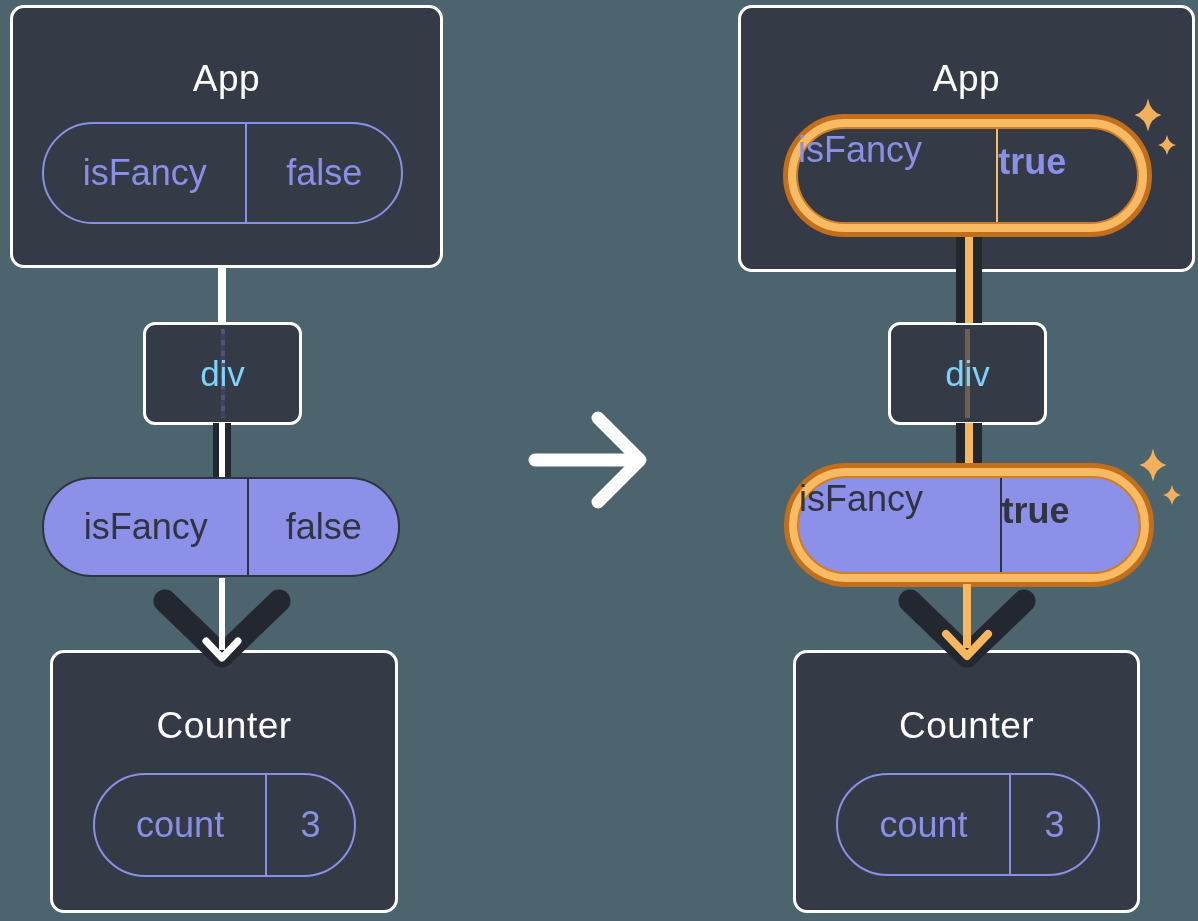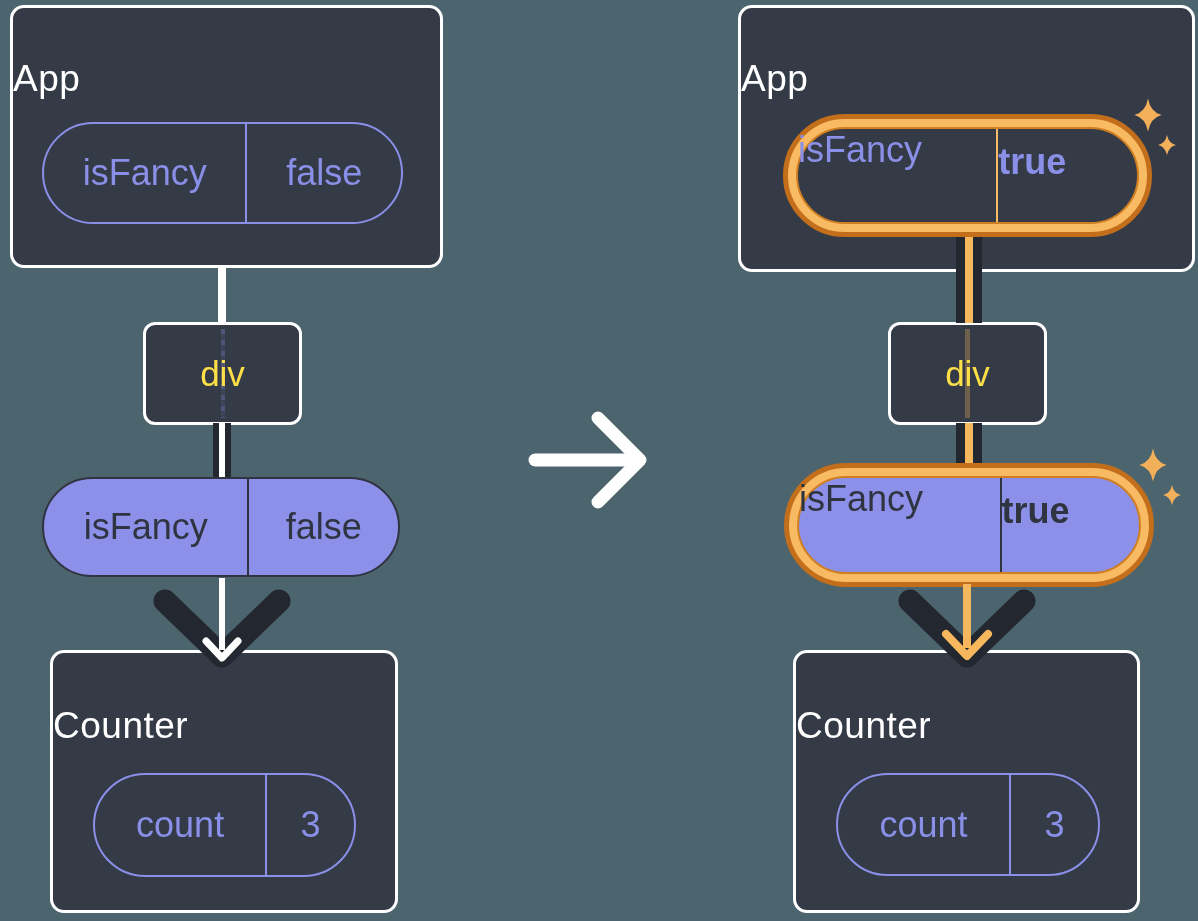--- a/index.html
+++ b/index.html
@@ -6,29 +6,29 @@
   body{font-family:"Liberation Sans","DejaVu Sans",sans-serif;}
   #canvas{
     position:relative;width:1198px;height:921px;overflow:hidden;
     background:#4c646e;
   }
   .box{
     position:absolute;background:#343b47;border:3.5px solid #ffffff;
     border-radius:14px;box-sizing:border-box;
   }
   .box-title{
-    position:absolute;left:0;right:0;text-align:left;color:#ffffff;
+    position:absolute;left:0;right:0;text-align:center;color:#ffffff;
     font-size:37px;font-weight:500;letter-spacing:.5px;
   }
   .div-box{
     position:absolute;background:#343b47;border:3px solid #ffffff;
     border-radius:12px;box-sizing:border-box;
     display:flex;align-items:center;justify-content:center;
   }
-  .div-label{color:#fde047;font-size:35px;position:relative;z-index:1;}
+  .div-label{color:#7dd3fc;font-size:35px;position:relative;z-index:1;}
   .div-trace{position:absolute;top:4px;bottom:4px;left:50%;z-index:0;}
   .trace-purple{width:4px;margin-left:-2px;
     background:repeating-linear-gradient(to bottom,rgba(140,145,235,.30) 0 5px,rgba(140,145,235,.10) 5px 11px);}
   .trace-orange{width:5px;margin-left:-3px;background:rgba(247,183,93,.30);}
   .pill{
     position:absolute;display:flex;border-radius:999px;box-sizing:border-box;
     font-size:36px;
   }
   .pill .cell{display:flex;align-items:center;justify-content:center;box-sizing:border-box;}
   .pill-outline{border:2.5px solid #8a8fe8;color:#8a8fe8;background:transparent;}

